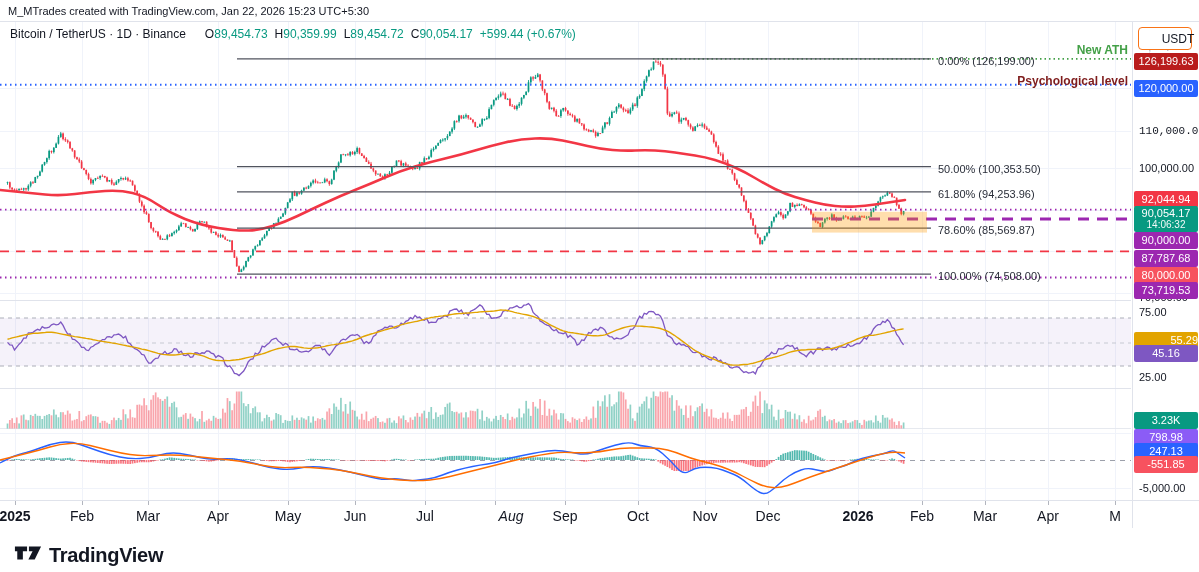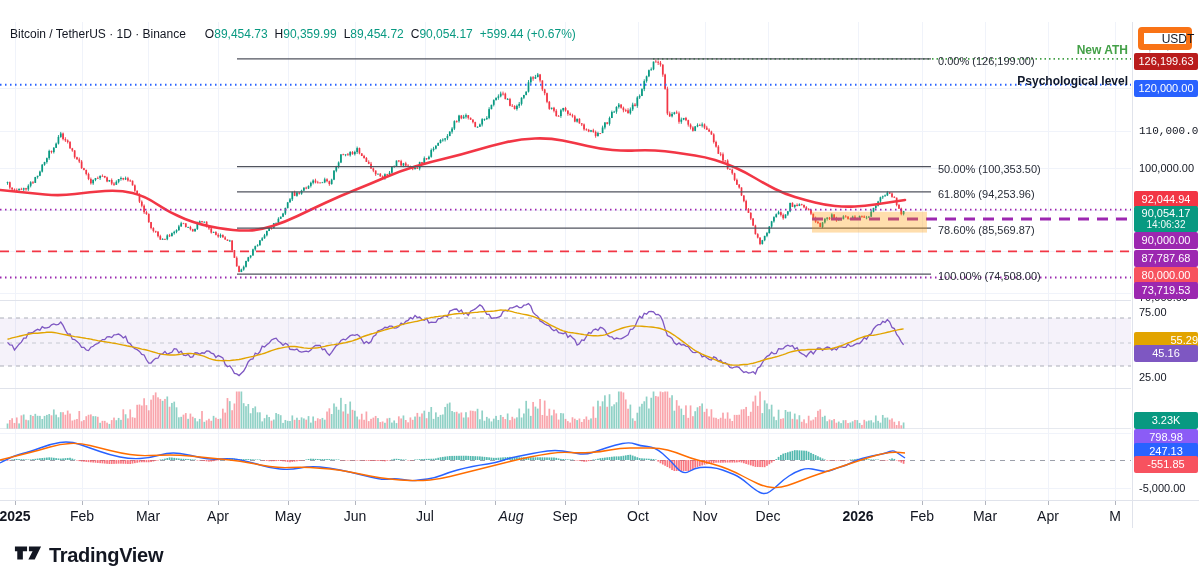--- a/index.html
+++ b/index.html
@@ -19,29 +19,30 @@
   .chip{position:absolute;left:1px;width:64px;height:17px;border-radius:2px;color:#fff;font-size:11px;
         display:flex;flex-direction:column;align-items:center;justify-content:center;line-height:12px;z-index:3;}
   .chip .sub{font-size:10px;opacity:.95;}
   .ylab{position:absolute;left:6px;transform:translateY(-50%);font-size:11px;color:#131722;white-space:nowrap;}
   .ylab.muted{color:#B2B5BE;letter-spacing:1px;}
   #xaxis{position:absolute;left:0;top:500px;width:1199px;height:28px;border-top:1px solid #E0E3EB;z-index:2;}
   .xlab{position:absolute;top:7px;transform:translateX(-50%);font-size:14px;color:#131722;}
   .xlab.bold{font-weight:700;}
   .fiblab{position:absolute;transform:translateY(-50%);font-size:11px;color:#2A2E39;white-space:nowrap;z-index:2;}
   .annot{position:absolute;font-size:12px;font-weight:700;z-index:4;white-space:nowrap;}
-  #usdt-btn{position:absolute;right:7px;top:27px;width:54px;height:23px;border:6px solid #f97316;border-radius:4px;
+  #usdt-btn{position:absolute;right:7px;top:27px;width:54px;height:23px;border:1px solid #f97316;border-radius:4px;
         background:#fff;font-size:12px;color:#131722;display:flex;align-items:center;justify-content:center;z-index:7;cursor:pointer;padding-left:26px;}
   #footer-logo{position:absolute;left:14px;top:541px;display:flex;align-items:center;gap:7px;z-index:5;cursor:pointer;}
   #footer-logo .lg-text{font-size:20px;font-weight:800;color:#131722;letter-spacing:-0.3px;}
 </style>
 </head>
 <body>
 
 <div id="root">
+  <div id="attribution">M_MTrades created with TradingView.com, Jan 22, 2026 15:23 UTC+5:30</div>
 
   <svg id="chart-svg" width="1132" height="528" viewBox="0 0 1132 528">
       <line x1="15.5" y1="22" x2="15.5" y2="500" stroke="#F0F3FA" stroke-width="1"></line>
       <line x1="15.5" y1="500" x2="15.5" y2="505" stroke="#B2B5BE" stroke-width="1"></line>
       <line x1="82.5" y1="22" x2="82.5" y2="500" stroke="#F0F3FA" stroke-width="1"></line>
       <line x1="82.5" y1="500" x2="82.5" y2="505" stroke="#B2B5BE" stroke-width="1"></line>
       <line x1="148.5" y1="22" x2="148.5" y2="500" stroke="#F0F3FA" stroke-width="1"></line>
       <line x1="148.5" y1="500" x2="148.5" y2="505" stroke="#B2B5BE" stroke-width="1"></line>
       <line x1="218.5" y1="22" x2="218.5" y2="500" stroke="#F0F3FA" stroke-width="1"></line>
       <line x1="218.5" y1="500" x2="218.5" y2="505" stroke="#B2B5BE" stroke-width="1"></line>
@@ -1658,21 +1659,21 @@
       <line x1="0" y1="388.5" x2="1131" y2="388.5" stroke="#E0E3EB" stroke-width="1"></line>
     </svg>
 
   <div id="symbolbar">
     <span class="title">Bitcoin / TetherUS · 1D · Binance</span><span><span class="k">O</span><span class="v">89,454.73</span><span class="k">H</span><span class="v">90,359.99</span><span class="k">L</span><span class="v">89,454.72</span><span class="k">C</span><span class="v">90,054.17</span></span><span class="chg">+599.44 (+0.67%)</span>
   </div>
 
   <div id="usdt-btn">USDT</div>
 
   <div class="annot" style="right:71px;top:43px;color:#43A047;">New ATH</div>
-  <div class="annot" style="right:71px;top:74px;color:#0f172a;">Psychological level</div>
+  <div class="annot" style="right:71px;top:74px;color:#7f1d1d;">Psychological level</div>
 
   <div>
       <div class="fiblab" style="left: 938px; top: 60.84px;">0.00% (126,199.00)</div>
       <div class="fiblab" style="left: 938px; top: 168.53px;">50.00% (100,353.50)</div>
       <div class="fiblab" style="left: 938px; top: 193.94px;">61.80% (94,253.96)</div>
       <div class="fiblab" style="left: 938px; top: 230.13px;">78.60% (85,569.87)</div>
       <div class="fiblab" style="left: 938px; top: 276.22px;">100.00% (74,508.00)</div>
     </div>
 
   <div id="right-axis">

